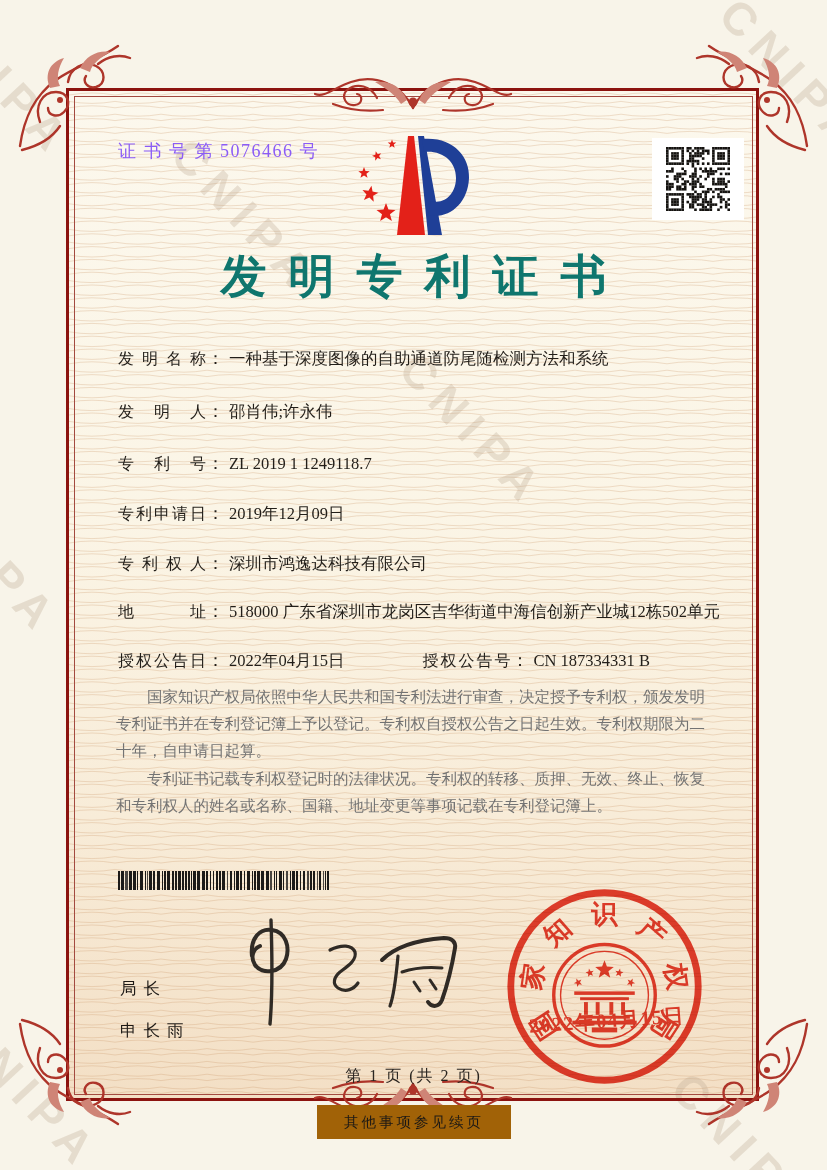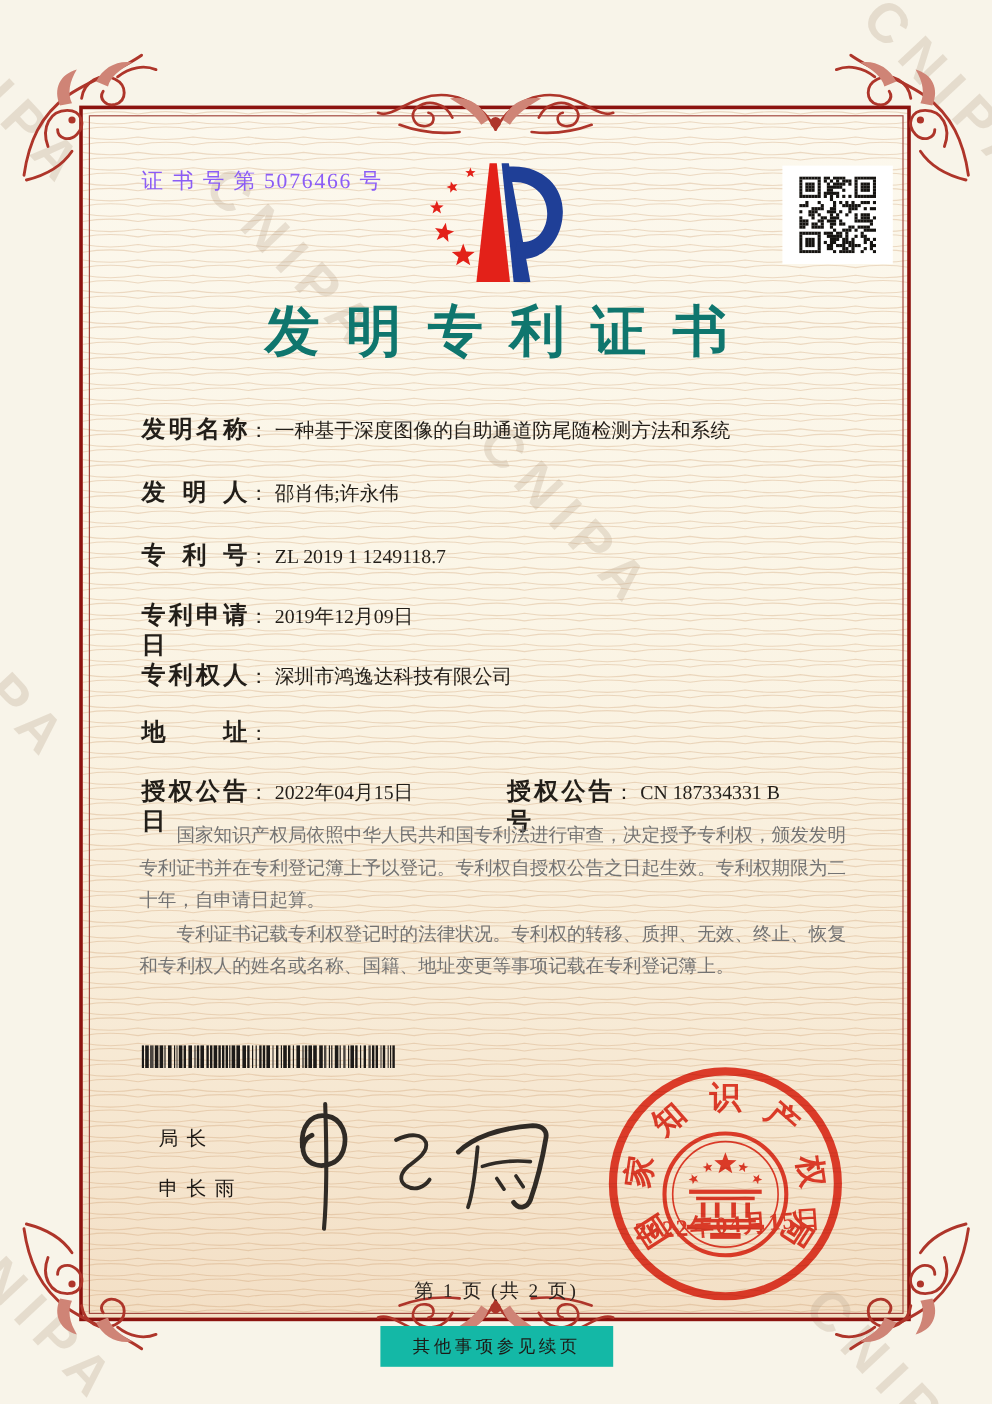--- a/index.html
+++ b/index.html
@@ -18,32 +18,32 @@
   .orn{position:absolute;pointer-events:none;}
   
   .certno{position:absolute;left:118px;top:139px;font-size:18px;letter-spacing:1.5px;color:#8b5cf6;}
   .logo{position:absolute;left:352px;top:130px;}
   .qrbox{position:absolute;left:652px;top:138px;width:92px;height:82px;background:#ffffff;}
   .qrbox svg{position:absolute;left:14px;top:9px;}
   .title{position:absolute;left:0;right:0;top:246px;text-align:center;font-size:46px;font-weight:bold;
          letter-spacing:22px;padding-left:22px;color:#0f766e;}
   
   .frow{position:absolute;left:118px;display:flex;align-items:flex-start;line-height:25px;}
-  .flabel{display:inline-block;width:88px;text-align:justify;text-align-last:justify;font-size:20px;flex:none;font-weight:bold;}
+  .flabel{display:inline-block;width:88px;text-align:justify;text-align-last:justify;font-size:16px;flex:none;}
   .fcolon{font-size:17px;margin:0 5px 0 1px;flex:none;}
   .fvalue{font-size:16.5px;max-width:520px;}
   
   .bodytext{position:absolute;left:116px;top:683px;width:598px;font-size:15.5px;line-height:27.2px;color:#737373;}
   .bodytext p{margin:0;text-indent:2em;}
   .barcode{position:absolute;left:118px;top:871px;}
-  .sig-label{position:absolute;left:132px;font-size:16.5px;letter-spacing:7px;color:#1d1915;}
+  .sig-label{position:absolute;left:120px;font-size:16.5px;letter-spacing:7px;color:#1d1915;margin-top:40px;}
   .signature{position:absolute;left:222px;top:908px;}
   .seal{position:absolute;left:502px;top:884px;mix-blend-mode:multiply;opacity:.95;}
   .pagenum{position:absolute;left:0;right:0;top:1066px;text-align:center;font-size:16px;letter-spacing:2px;color:#2a2520;}
-  .footnote{position:absolute;left:317px;top:1105px;width:194px;height:34px;background:#14b8a6;
+  .footnote{position:absolute;left:317px;top:1105px;width:194px;height:34px;background:#a16207;
             display:flex;align-items:center;justify-content:center;font-size:14.5px;letter-spacing:3px;color:#1d1915;}
 </style>
 </head>
 <body>
 
 <div class="page">
 
   <svg width="0" height="0" style="position:absolute">
     <defs>
       <g id="flourish" stroke="#ae352a" fill="none" stroke-width="2.4" stroke-linecap="round">
@@ -458,20 +458,21 @@
     <span class="fvalue">2019年12月09日</span>
   </div>
   <div class="frow" style="top:551px">
     <span class="flabel">专利权人</span>
       <span class="fcolon">：</span>
     <span class="fvalue">深圳市鸿逸达科技有限公司</span>
   </div>
   <div class="frow" style="top:599px">
     <span class="flabel">地址</span>
       <span class="fcolon">：</span>
+    <span class="fvalue" style="max-width:516px">518000 广东省深圳市龙岗区吉华街道中海信创新产业城12栋502单元</span>
   </div>
   <div class="frow" style="top:648px">
     <span class="flabel">授权公告日</span>
       <span class="fcolon">：</span>
     <span class="fvalue">2022年04月15日</span>
     <span class="flabel" style="margin-left:78px">授权公告号</span>
       <span class="fcolon">：</span>
     <span class="fvalue">CN 187334331 B</span>
   </div>
 

